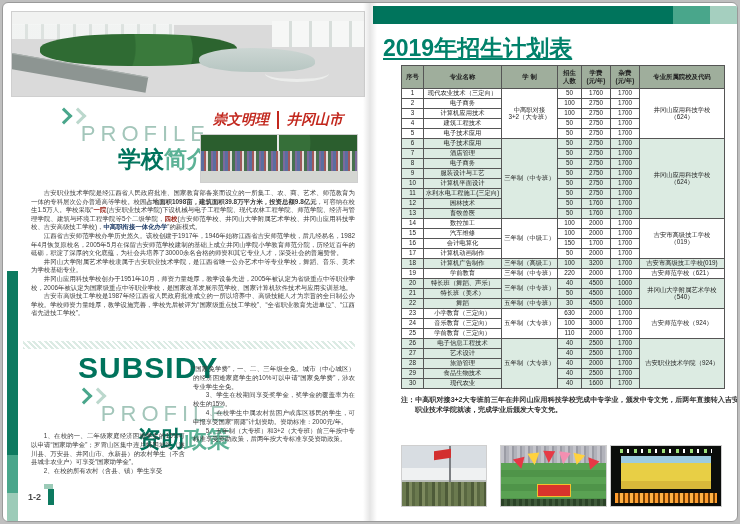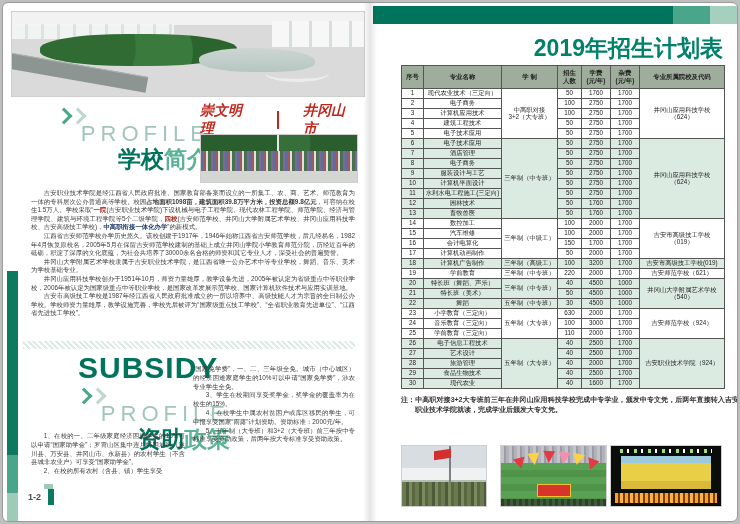--- a/index.html
+++ b/index.html
@@ -39,21 +39,21 @@
   .sect-row2{width:152px;text-align:right;font-size:22px;letter-spacing:5px;color:#a3c6ba;line-height:24px;}
   .chev{display:inline-block;width:9px;height:9px;border-top:3px solid #49a68b;border-right:3px solid #49a68b;
         transform:rotate(45deg);margin-right:2px;vertical-align:middle;}
   .chev.light{border-color:#bcd8cd;}
   .sect-cn{width:152px;text-align:right;font-size:23px;font-weight:bold;line-height:26px;}
   .cn-dark{color:#00735c;}
   .cn-light{color:#5cb296;font-family:Liberation Mono, monospace;}
 
   
   .motto{left:197px;top:104px;width:156px;height:25px;display:flex;align-items:center;justify-content:center;
-         gap:24px;font-family:"DejaVu Serif",serif;font-style:italic;font-weight:bold;font-size:14px;color:#c2271d;}
+         gap:8px;font-family:"DejaVu Serif",serif;font-style:italic;font-weight:bold;font-size:14px;color:#c2271d;}
   .motto .bar{width:2px;height:18px;background:#c2271d;}
   .crowd{left:197px;top:131px;width:156px;height:47px;overflow:hidden;background:#cfd2cf;}
   .crowd .trees{position:absolute;left:0;top:0;width:100%;height:16px;
       background:radial-gradient(circle at 15% 60%,#2b5e2e 0 40%,transparent 41%),
                  radial-gradient(circle at 45% 50%,#366f39 0 45%,transparent 46%),
                  radial-gradient(circle at 78% 55%,#2b5e2e 0 42%,transparent 43%),#3a7440;}
   .crowd .pole{position:absolute;left:49%;top:0;width:2px;height:30px;background:#e8e8e8;}
   .crowd .people{position:absolute;left:0;top:16px;width:100%;height:20px;filter:none;
       background:repeating-linear-gradient(90deg,#5a6ea0 0 3px,#a0585a 3px 5px,#e3e0da 5px 7px,#47714f 7px 10px,#7d6a9b 10px 12px);}
   .crowd .plaza{position:absolute;left:0;bottom:0;width:100%;height:11px;background:#d4d6d2;}
@@ -76,21 +76,21 @@
   .sq-light{left:41px;top:481px;width:9px;height:5px;background:#9ccbb8;}
   .sq-dark{left:45px;top:486px;width:6px;height:16px;background:#0d7a60;}
   .lbar1{left:4px;top:268px;width:11px;height:184px;background:#0d7a60;}
   .lbar2{left:4px;top:452px;width:11px;height:38px;background:#49a68b;}
   .lbar3{left:4px;top:490px;width:11px;height:28px;background:#9ccbb8;}
 
   
   .topband1{left:370px;top:3px;width:300px;height:18px;background:#00745c;}
   .topband2{left:670px;top:3px;width:37px;height:18px;background:#49a68b;}
   .topband3{left:707px;top:3px;width:29px;height:18px;background:#a5cfbf;}
-  .r-title{left:380px;top:30px;width:340px;text-align:right;font-size:23px;font-weight:800;color:#00816a;}
+  .r-title{left:380px;top:30px;width:340px;text-align:left;font-size:23px;font-weight:800;color:#00816a;text-decoration:underline;}
 
   table.enroll{position:absolute;left:398px;top:62px;width:323px;border-collapse:collapse;table-layout:fixed;
       font-size:6.3px;color:#222;}
   table.enroll th{background:#9fae9c;border:1px solid #555;font-size:6.4px;font-weight:bold;
       padding:1px 0;line-height:1.25;white-space:pre-line;height:20px;}
   table.enroll td{border:1px solid #555;text-align:center;height:9px;padding:0 1px;line-height:1.1;
       white-space:pre-line;overflow:hidden;}
   table.enroll tr.tint td{background:#dcebe2;}
 
   .note{left:398px;top:392px;width:324px;font-size:7px;font-weight:bold;color:#333;line-height:10px;

